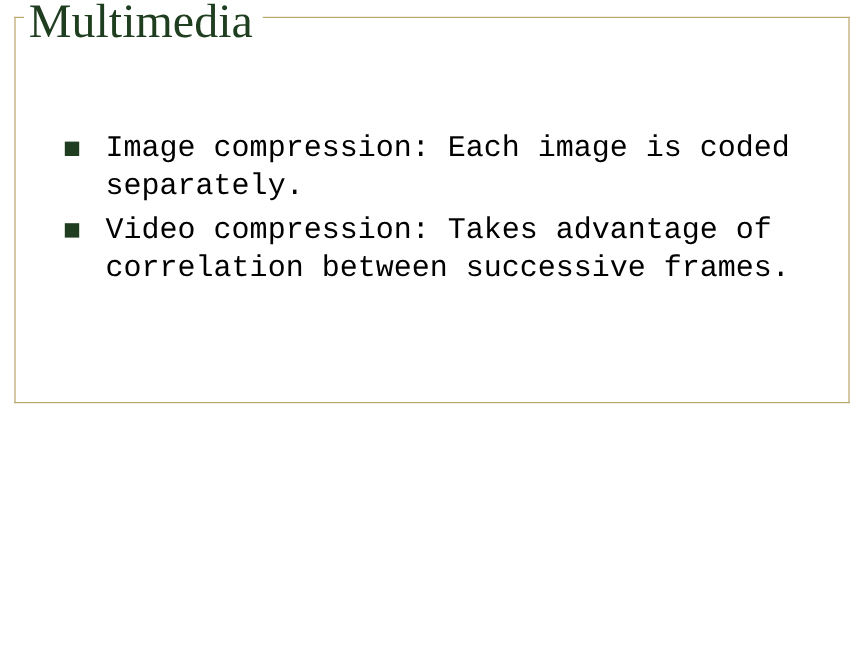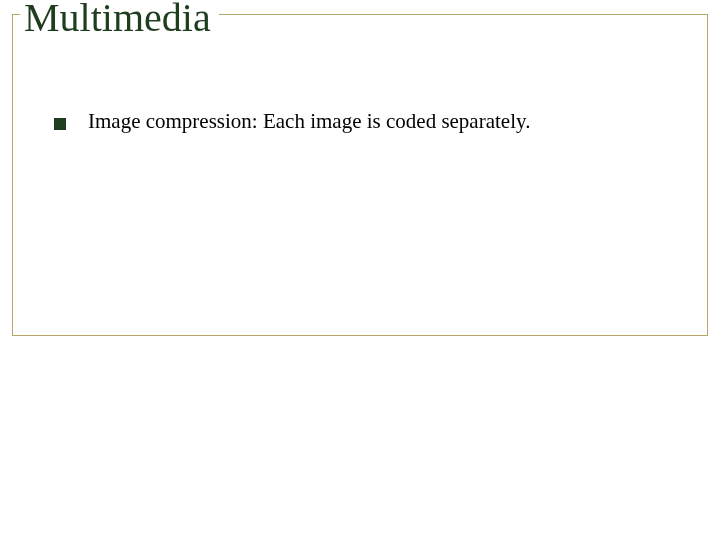--- a/index.html
+++ b/index.html
@@ -47,22 +47,22 @@
     color: #1f3d1f;
     font-weight: 400;
     line-height: 1.1;
     white-space: nowrap;
   }
   .body {
     position: absolute;
     left: 54px;
     top: 108px;
     right: 40px;
-    font-family: Liberation Serif, serif;
-    font-size: 21px;
+    font-family: Liberation Mono, monospace;
+    font-size: 25px;
     color: #000;
     line-height: 1.28;
   }
   .item {
     display: flex;
     align-items: flex-start;
     margin-bottom: 4px;
   }
   .bullet {
     width: 12px;
@@ -88,17 +88,21 @@
     <div class="title">Multimedia</div>
   </div>
 
   <div class="body">
 
     <div class="item">
       <div class="bullet"></div>
       <div class="text">Image compression: Each image is coded separately.</div>
     </div>
 
+    <div class="item">
+      <div class="bullet"></div>
+      <div class="text">Video compression: Takes advantage of correlation between successive frames.</div>
+    </div>
 
 
   </div>
 
 </div>
 
 </body></html>

